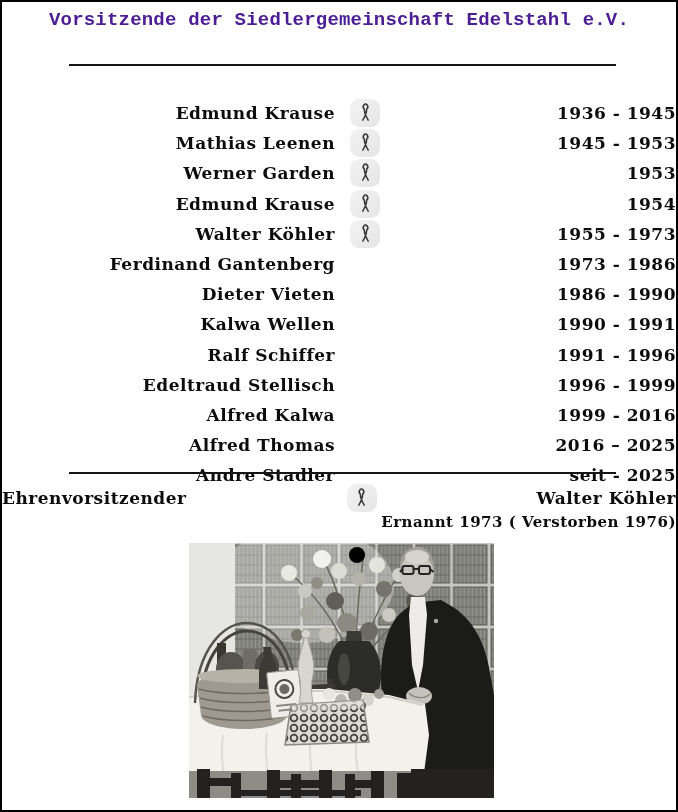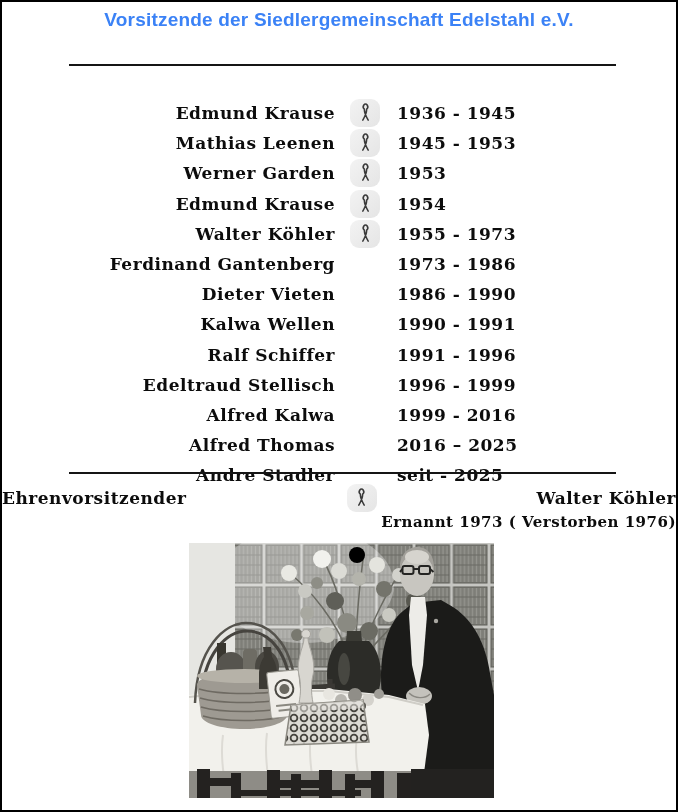--- a/index.html
+++ b/index.html
@@ -9,25 +9,25 @@
     box-sizing:border-box;
     border:2px solid #000;
     background:#ffffff;
     overflow:hidden;
     font-family:"DejaVu Serif","Liberation Serif",serif;
   }
   .doc-title {
     position:absolute; top:7px; left:0; right:0;
     margin:0;
     text-align:center;
-    font-family:Liberation Sans, sans-serif;
+    font-family:Liberation Mono, monospace;
     font-weight:bold;
     font-size:19px;
     letter-spacing:.2px;
-    color:#3b82f6;
+    color:#4c1d95;
   }
   .rule {
     position:absolute; left:67px; width:547px; height:0;
     border:none; border-top:2px solid #151515; margin:0;
   }
   .rule-top { top:62px; }
   .rule-bottom { top:470px; }
 
   .roster { position:absolute; top:80px; left:0; right:0;margin-top:16px; }
   .row {
@@ -37,21 +37,21 @@
     align-items:center;
   }
   .name, .years, .hon-text {
     font-weight:bold;
     font-size:17px;
     letter-spacing:.5px;
     color:#0c0c0c;
     white-space:pre;
   }
   .name { text-align:right; }
-  .years { text-align:left; padding-left:2px; }
+  .years { text-align:right; padding-left:2px; }
 
   .ribbon-chip {
     width:30px; height:28px;
     margin:0 auto;
     border-radius:9px;
     background:linear-gradient(135deg,#f3f3f3,#e5e5e5);
     display:flex; align-items:center; justify-content:center;
   }
   .ribbon-chip.hidden { visibility:hidden; }
 

